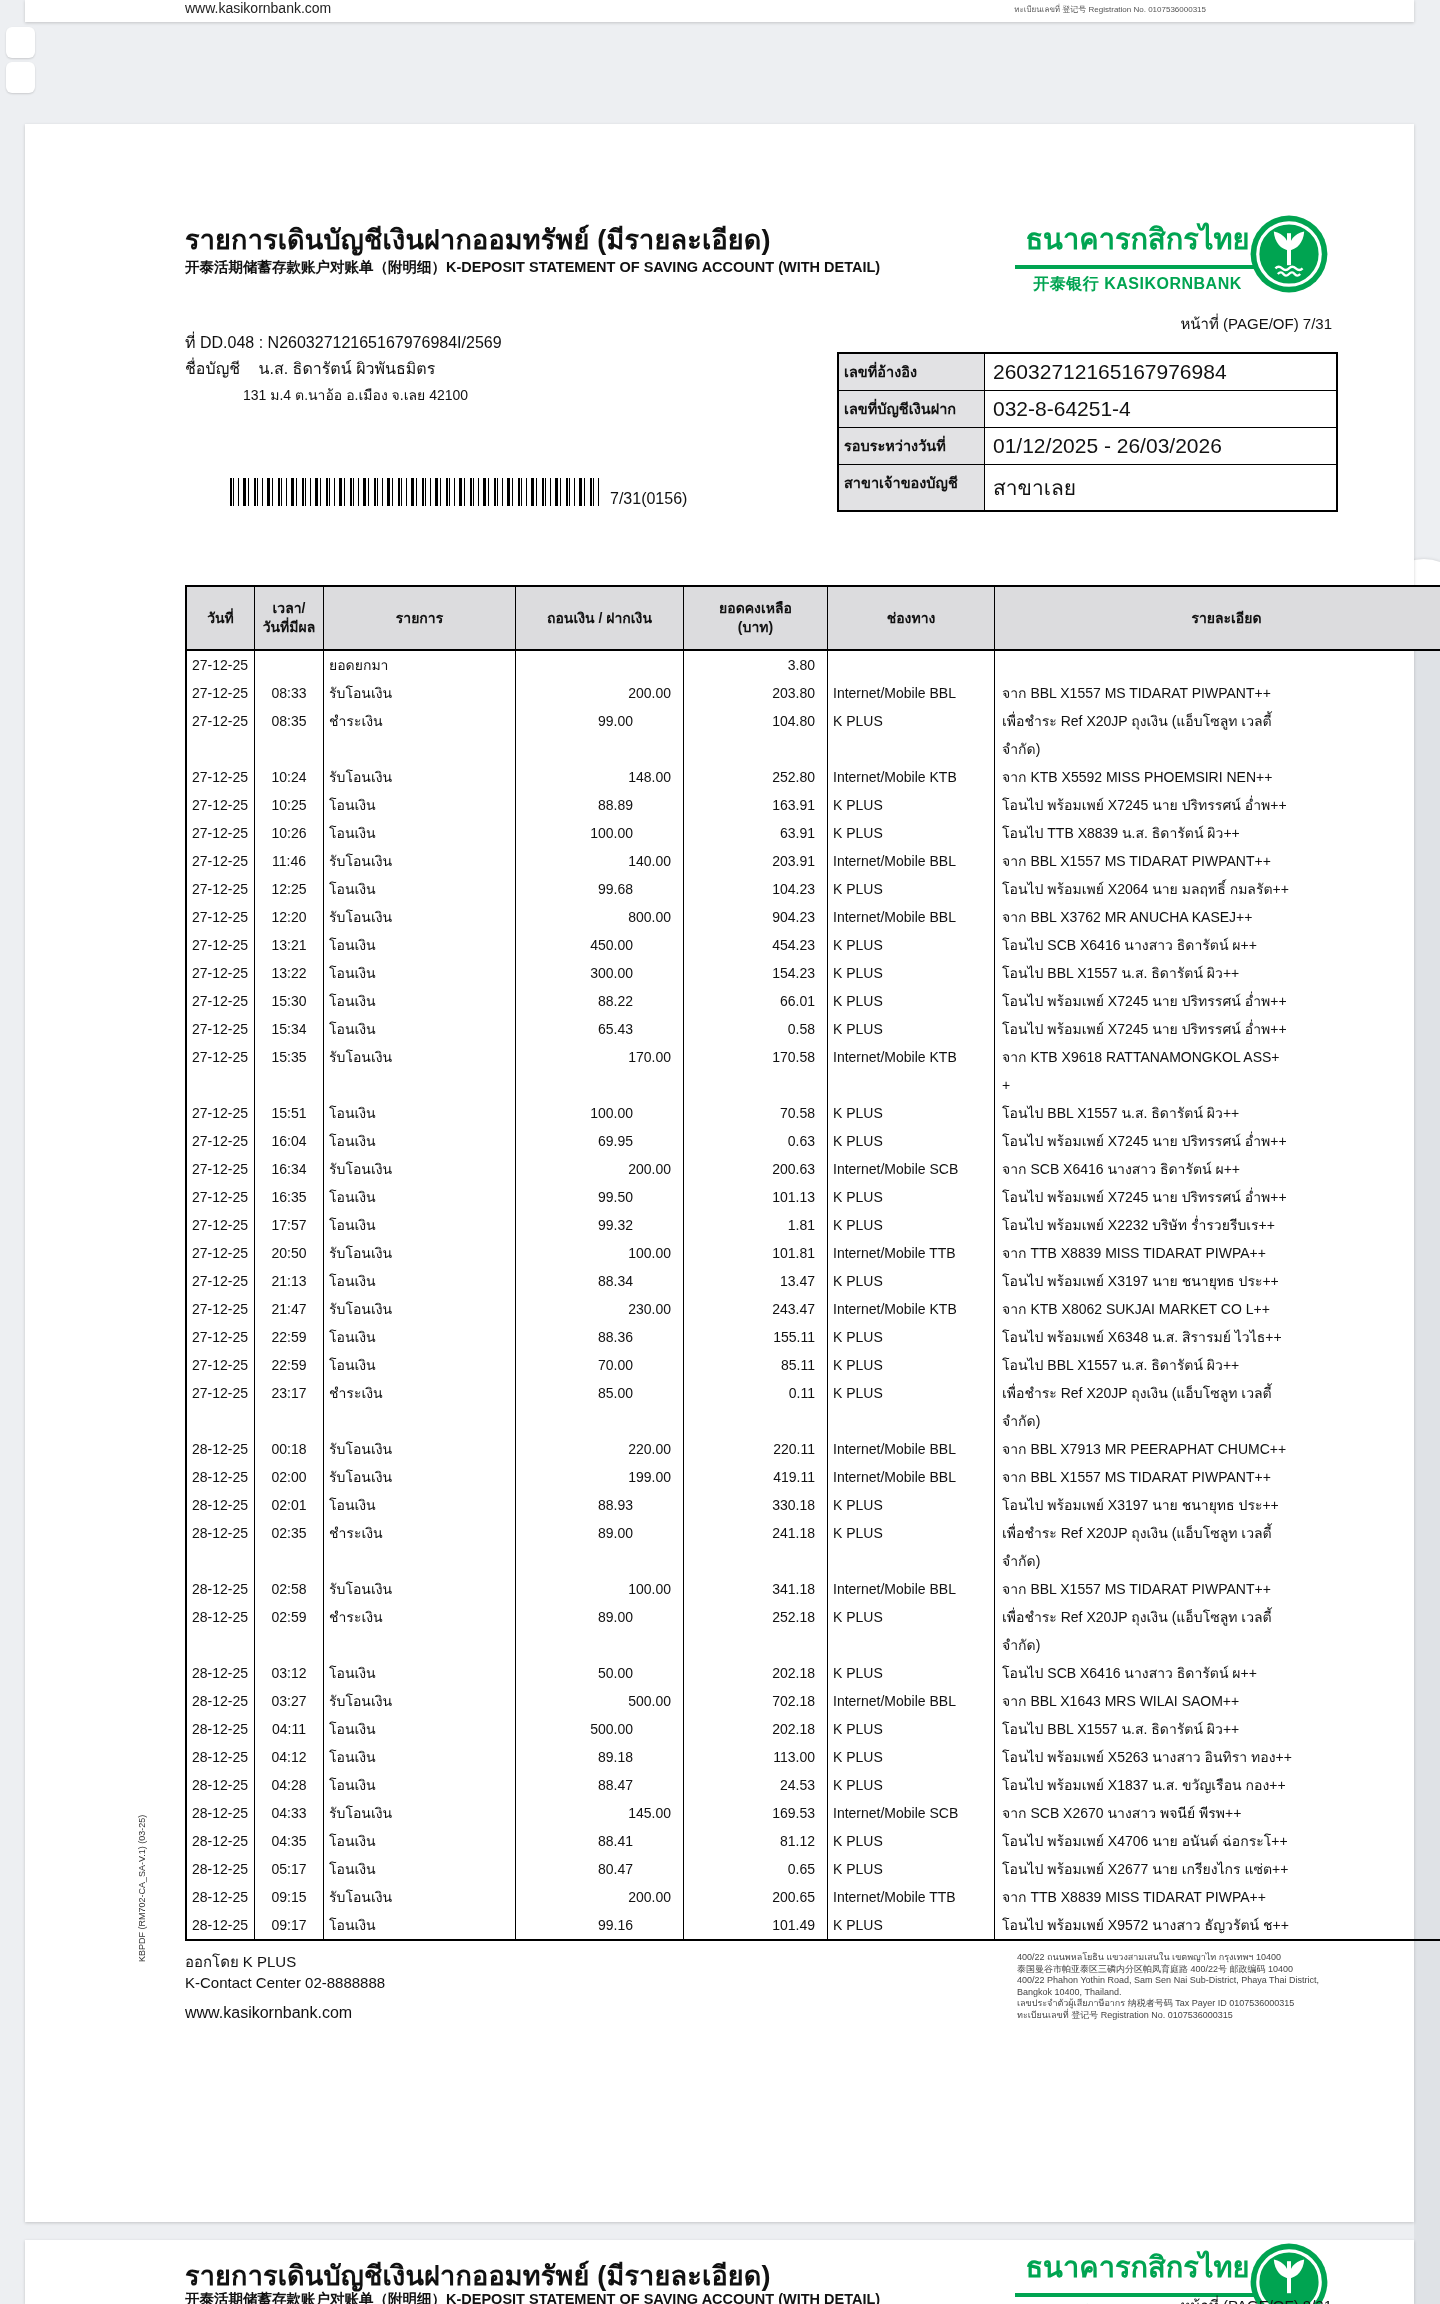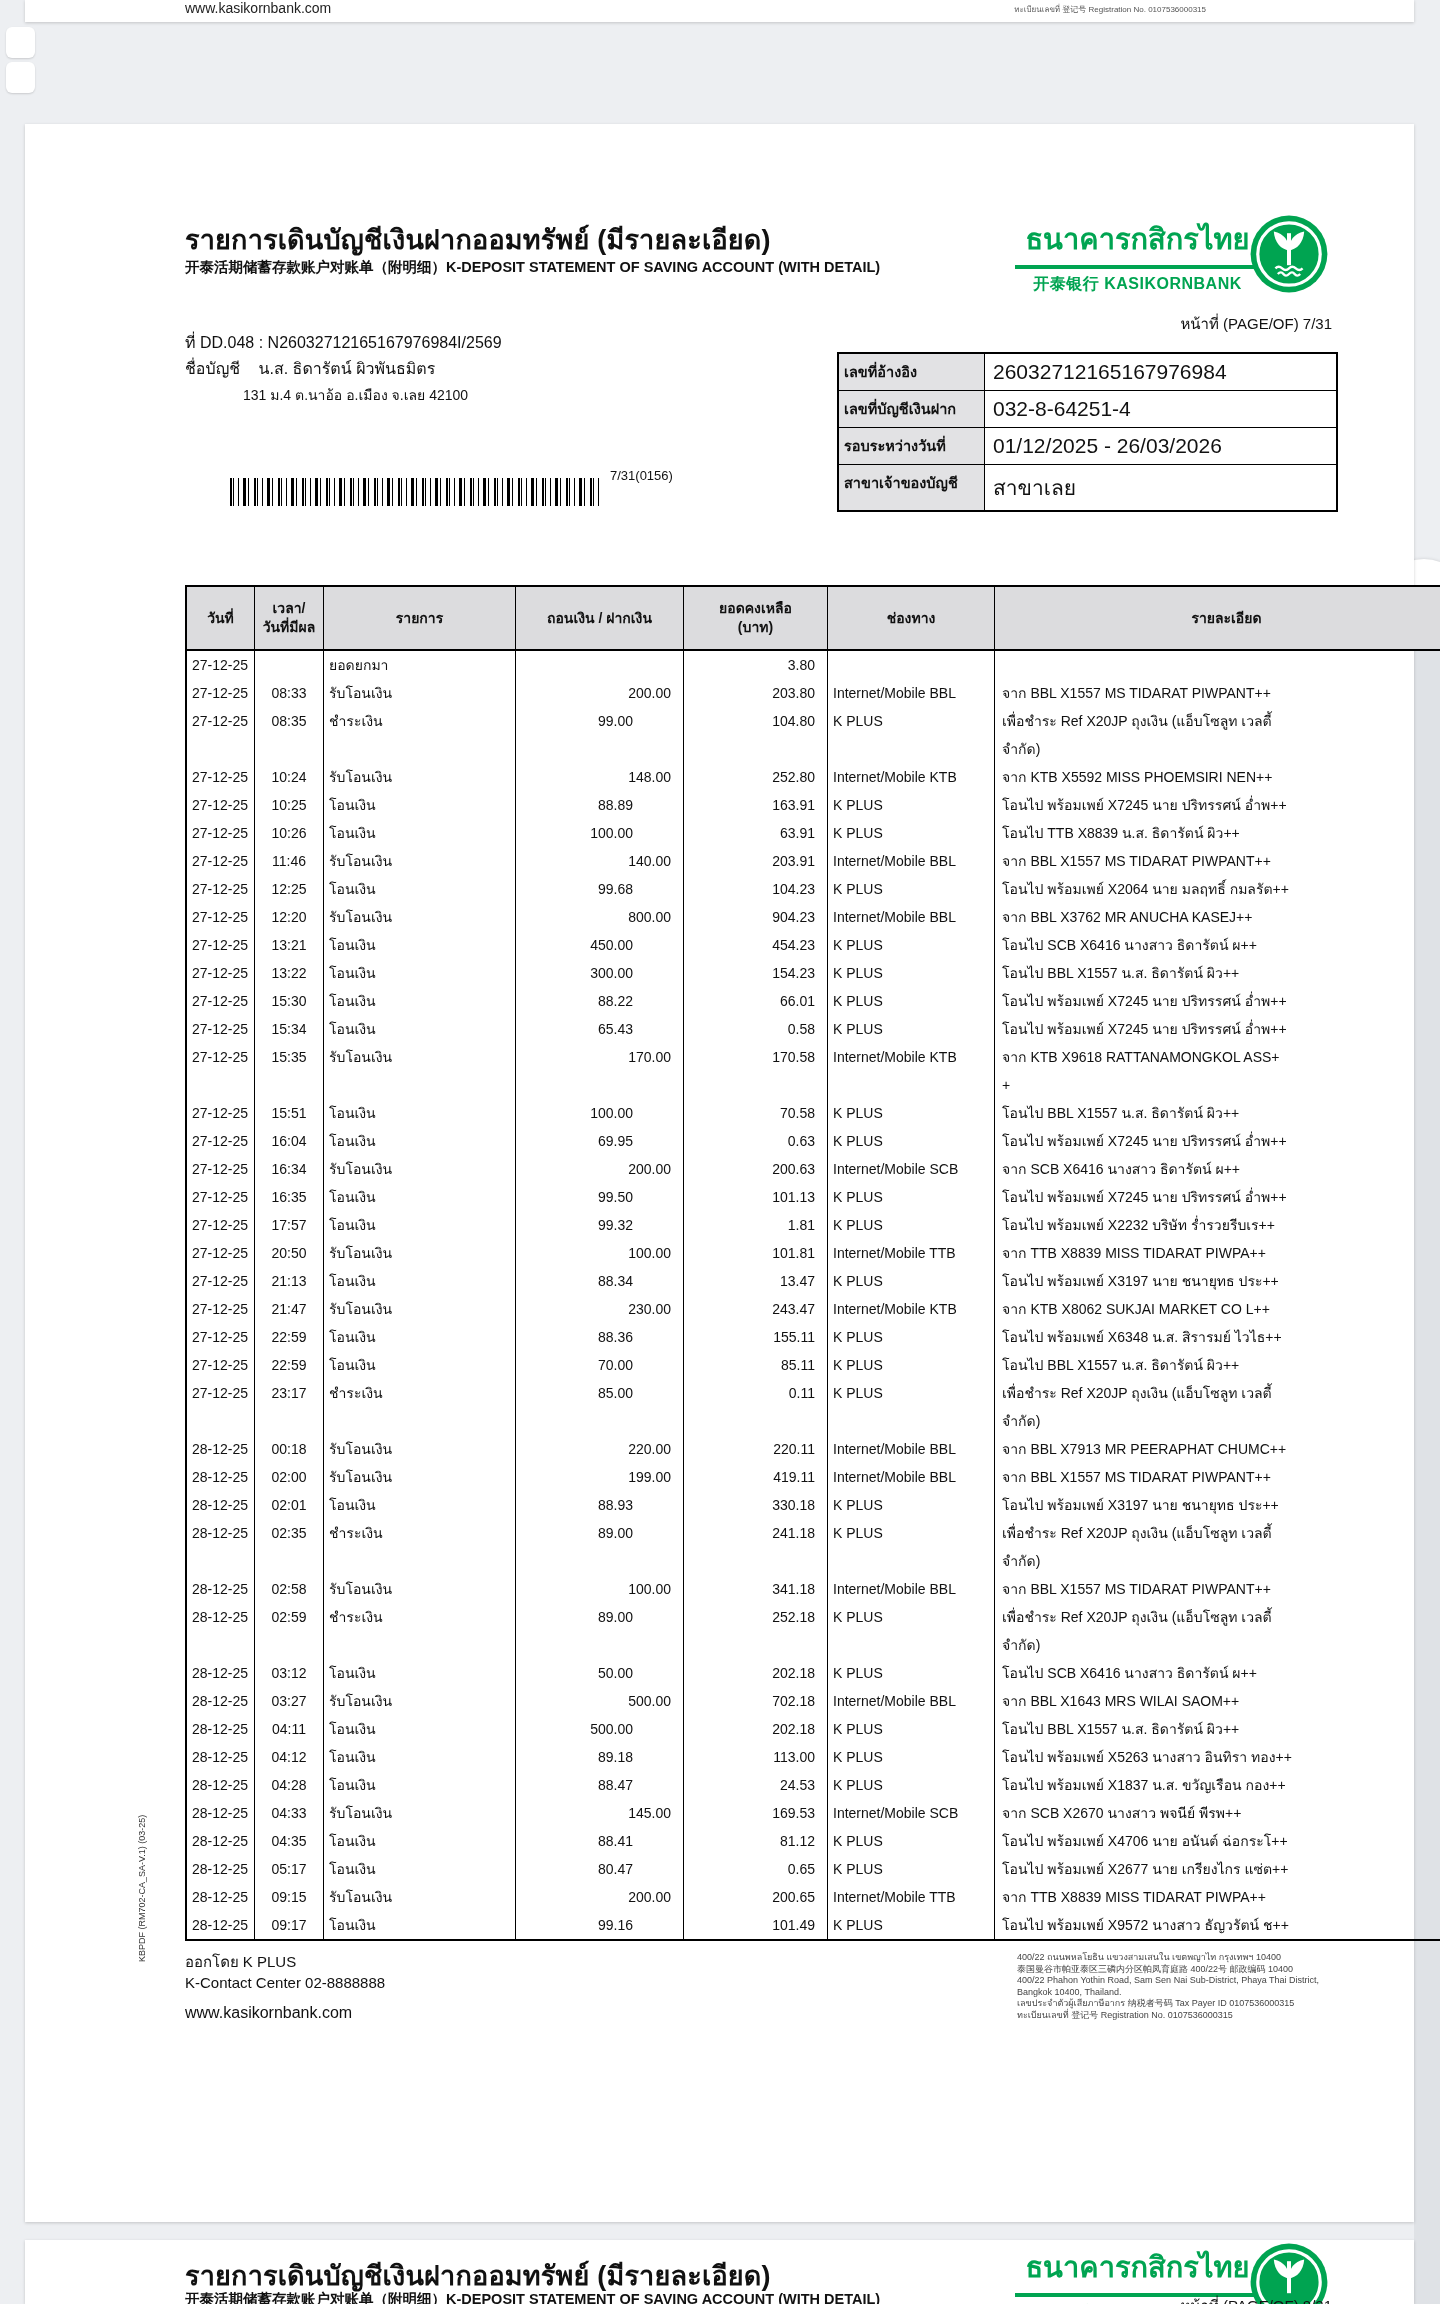--- a/index.html
+++ b/index.html
@@ -42,21 +42,21 @@
   #acct-line{left:160px;top:232px;font-size:16px;}
   #acct-line .name{margin-left:14px;margin-top:32px;}
   #acct-addr{left:218px;top:260px;font-size:14px;}
   #info-box{left:812px;top:228px;width:497px;border:2px solid #000;background:#fff;}
   .info-row{display:flex;}
   .info-row + .info-row{border-top:1px solid #000;}
   .info-label{width:146px;background:#e2e2e4;border-right:1px solid #000;font-weight:bold;font-size:14.5px;padding:6px 5px;box-sizing:border-box;}
   .info-value{flex:1;font-size:21px;padding:6px 8px;box-sizing:border-box;}
   #barcode{left:205px;top:354px;width:372px;height:28px;
     background:repeating-linear-gradient(90deg,#000 0 2px,#fff 2px 3px,#000 3px 4px,#fff 4px 8px,#000 8px 9px,#fff 9px 13px,#000 13px 16px,#fff 16px 18px,#000 18px 19px,#fff 19px 24px);}
-  #barcode-label{left:585px;top:344px;font-size:13px;}
+  #barcode-label{left:585px;top:366px;font-size:16px;}
   
   #txn-table{left:160px;top:461px;width:1275px;border:2px solid #000;font-size:14px;box-sizing:border-box;}
   .t-header{display:flex;background:#dcdcde;border-bottom:2px solid #000;font-weight:bold;text-align:center;height:62px;}
   .th{display:flex;flex-direction:column;justify-content:center;line-height:19px;box-sizing:border-box;}
   .th,.td{border-right:1px solid #000;}
   .c1{width:68px;} .c2{width:69px;} .c3{width:192px;} .c4{width:168px;} .c5{width:144px;} .c6{width:167px;}
   .c7{flex:1;border-right:none !important;}
   .tr{display:flex;min-height:28px;}
   .td{box-sizing:border-box;line-height:28px;overflow:hidden;white-space:nowrap;}
   .td.c1{padding-left:5px;}

